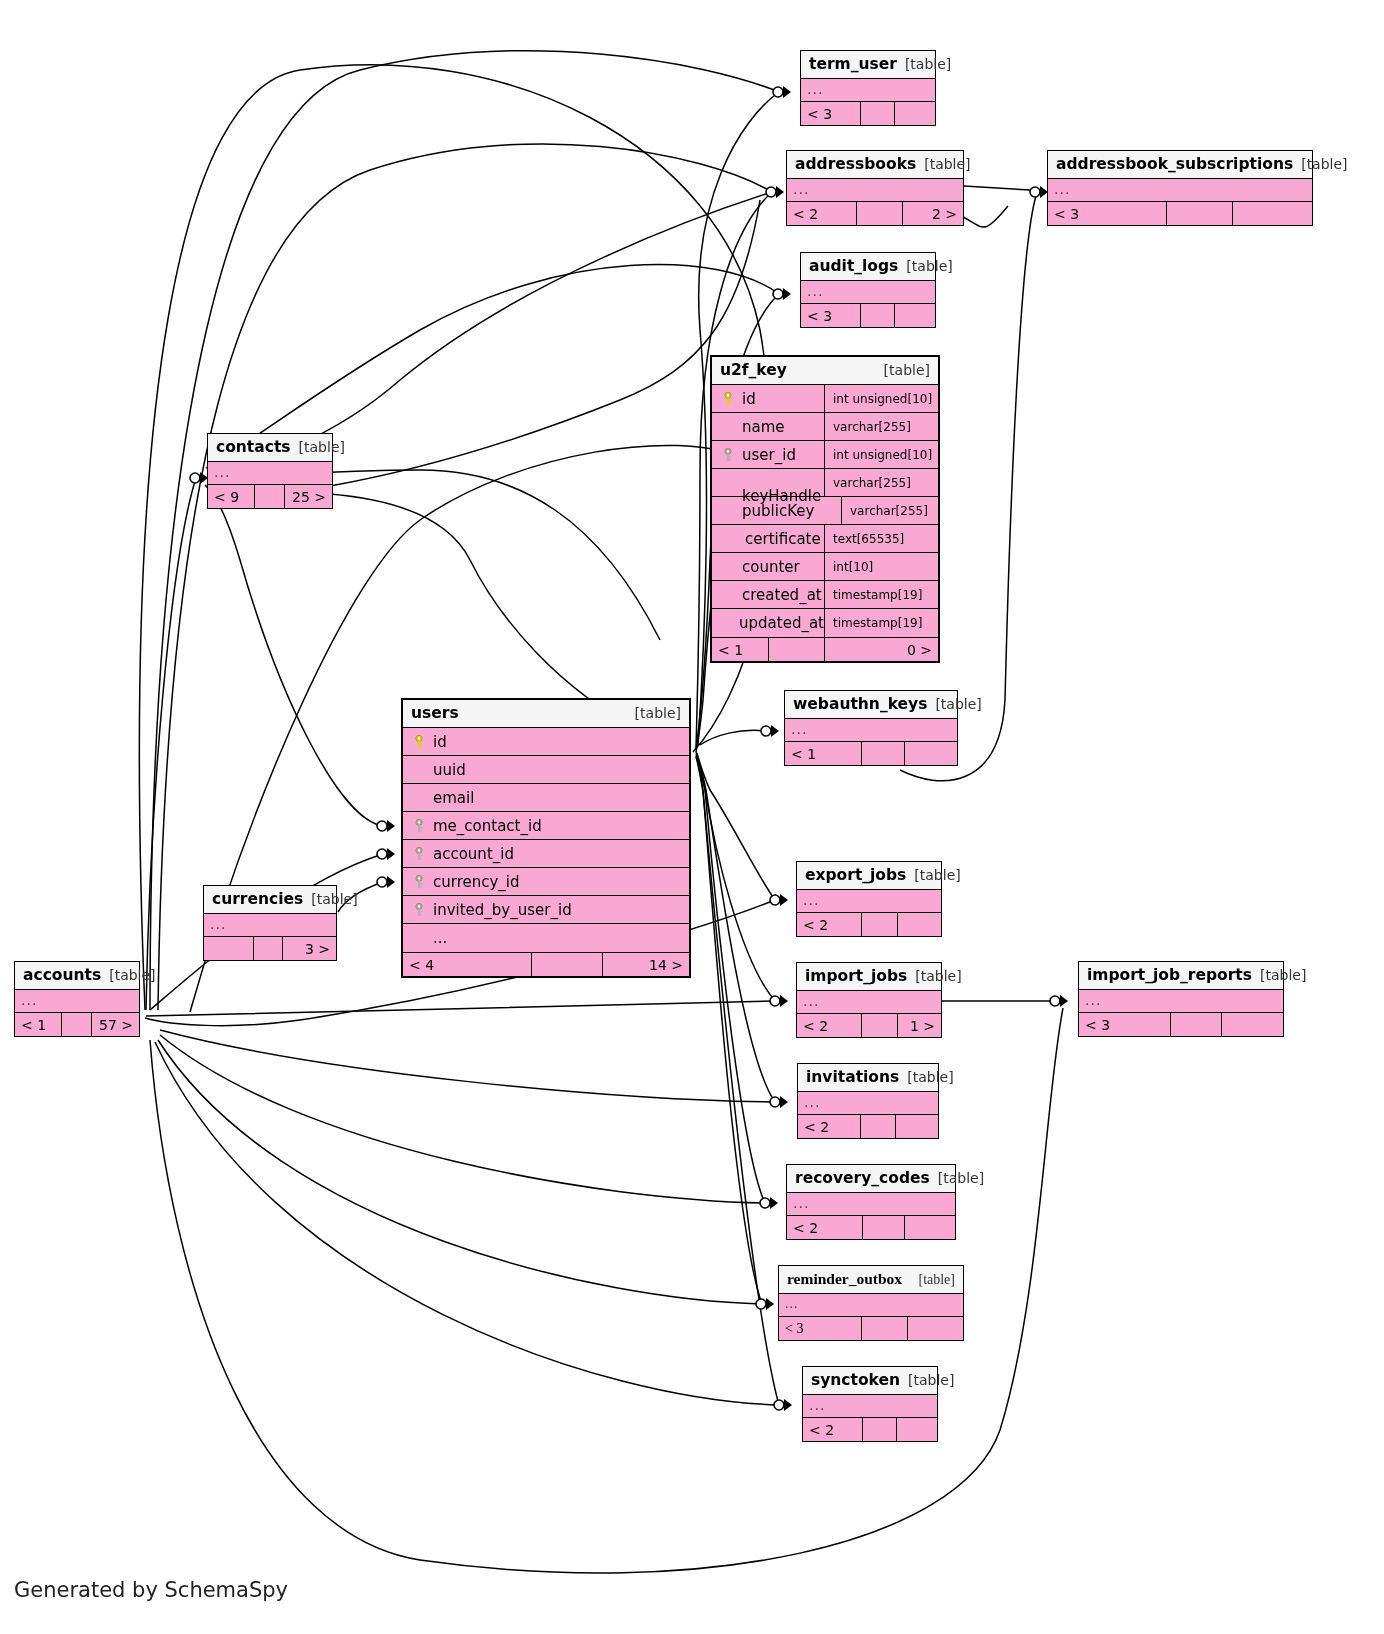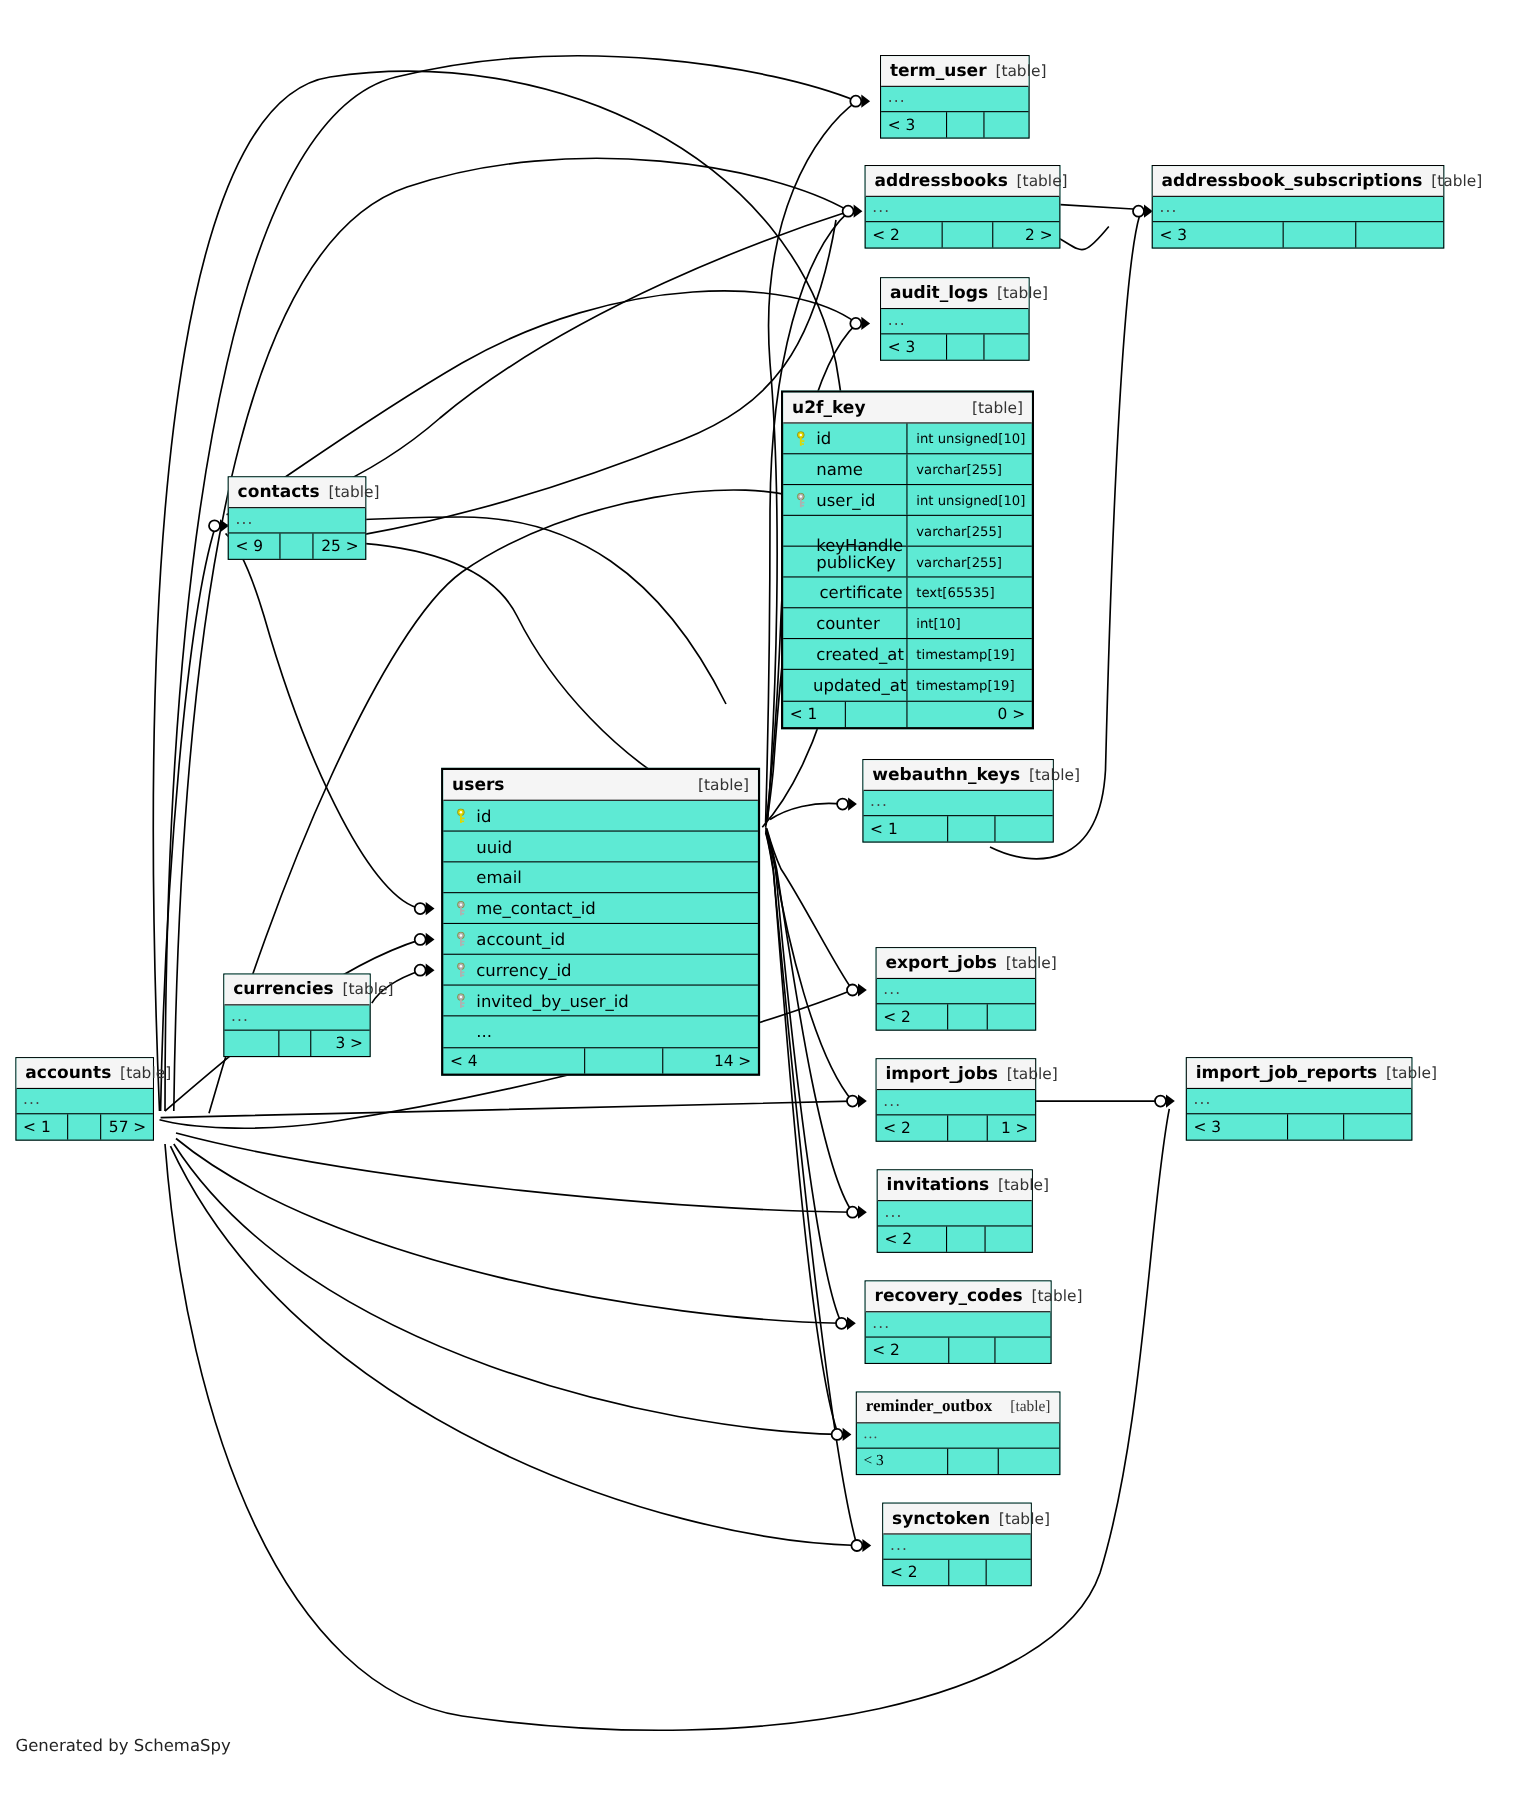--- a/index.html
+++ b/index.html
@@ -26,21 +26,21 @@
     left: 0;
     top: 0;
     width: 1384px;
     height: 1634px;
     pointer-events: none;
   }
   .node {
     position: absolute;
     box-sizing: border-box;
     border: 2px solid #000;
-    background: #5eead4;
+    background: #f9a8d4;
     font-size: 15px;
     color: #000;
   }
   .node.thin { border-width: 1.5px; }
   .node .title {
     background: #f5f5f5;
     border-bottom: 1.5px solid #000;
     padding: 4px 8px 5px 8px;
     white-space: nowrap;
     display: flex;
@@ -111,21 +111,21 @@
     align-items: center;
     font-size: 12px;
     white-space: nowrap;
   }
   .keyslot { width: 14px; display: inline-block; text-align: center; }
   .key-ico { width: 11px; height: 14px; display: inline-block; vertical-align: middle; }
   .caption {
     position: absolute;
     left: 14px;
     top: 1578px;
-    font-size: 15px;
+    font-size: 21px;
     color: #222;
   }
 </style>
 </head>
 <body>
 
 <div id="diagram">
 
   <svg class="edges" viewBox="0 0 1384 1634" xmlns="http://www.w3.org/2000/svg">
     <defs>
@@ -301,21 +301,21 @@
           </div>
           <div class="col-type" style="flex: 1 1 0%;">int unsigned[10]</div>
         </div>
         <div class="col-row" style="height: 28px;">
           <div class="col-name" style="width: 112px; margin-top: 27px;">
             <span class="keyslot"></span>
             <span>keyHandle</span>
           </div>
           <div class="col-type" style="flex: 1 1 0%;">varchar[255]</div>
         </div>
-        <div class="col-row" style="height: 28px;">
+        <div class="col-row" style="height: 28px; gap: 17px;">
           <div class="col-name" style="width: 112px;">
             <span class="keyslot"></span>
             <span>publicKey</span>
           </div>
           <div class="col-type" style="flex: 1 1 0%;">varchar[255]</div>
         </div>
         <div class="col-row" style="height: 28px;">
           <div class="col-name" style="width: 112px; padding-left: 13px;">
             <span class="keyslot"></span>
             <span>certificate</span>

